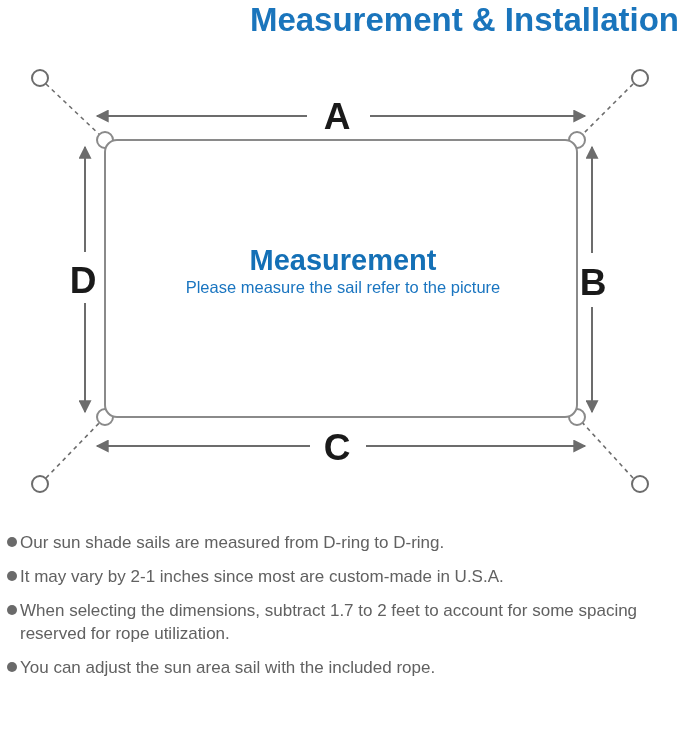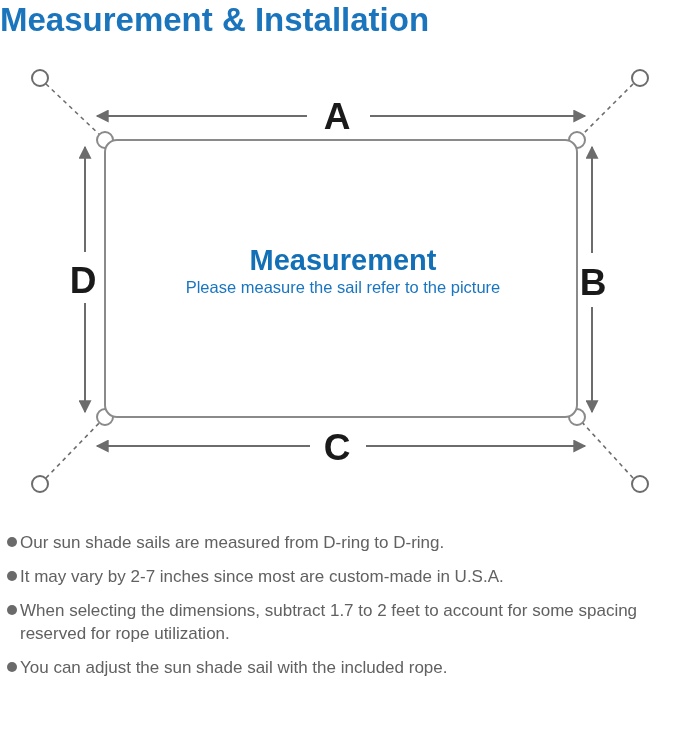--- a/index.html
+++ b/index.html
@@ -9,21 +9,21 @@
     height: 739px;
     background: #ffffff;
     font-family: "Liberation Sans", sans-serif;
     overflow: hidden;
   }
   .title {
     position: absolute;
     top: 0;
     left: 0;
     width: 679px;
-    text-align: left;
+    text-align: right;
     font-size: 33px;
     font-weight: bold;
     color: #1a75bc;
     letter-spacing: 0px;
     line-height: 40px;
   }
   .diagram-svg {
     position: absolute;
     top: 55px;
     left: 0;
@@ -146,26 +146,26 @@
   </svg>
 
   <div class="notes">
     <ul>
       <li>
         <span class="bullet-dot"></span>
         <span>Our sun shade sails are measured from D-ring to D-ring.</span>
       </li>
       <li>
         <span class="bullet-dot"></span>
-        <span>It may vary by 2-7 inches since most are custom-made in U.S.A.</span>
+        <span>It may vary by 2-1 inches since most are custom-made in U.S.A.</span>
       </li>
       <li>
         <span class="bullet-dot"></span>
         <span>When selecting the dimensions, subtract 1.7 to 2 feet to account for some spacing reserved for rope utilization.</span>
       </li>
       <li>
         <span class="bullet-dot"></span>
-        <span>You can adjust the sun shade sail with the included rope.</span>
+        <span>You can adjust the sun area sail with the included rope.</span>
       </li>
     </ul>
   </div>
 
 </div>
 
 </body></html>

